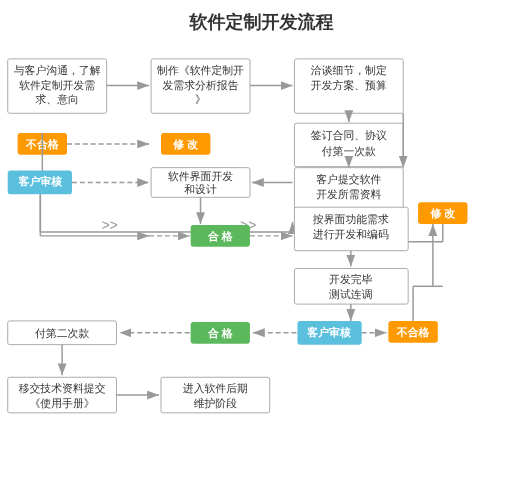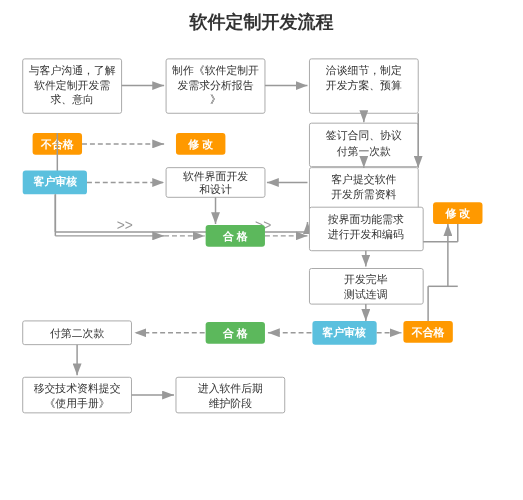--- a/index.html
+++ b/index.html
@@ -8,21 +8,21 @@
       height: 500px;
       background: #fff;
       font-family: 'SimSun', 'Microsoft YaHei', sans-serif;
       font-size: 12px;
       overflow: hidden;
     }
 
     .page-container {
       width: 523px;
       height: 500px;
-      padding: 10px 15px;
+      padding: 10px 0;
       position: relative;
     }
 
     .page-title {
       text-align: center;
       font-size: 18px;
       font-weight: bold;
       color: #333;
       margin-bottom: 15px;
     }

